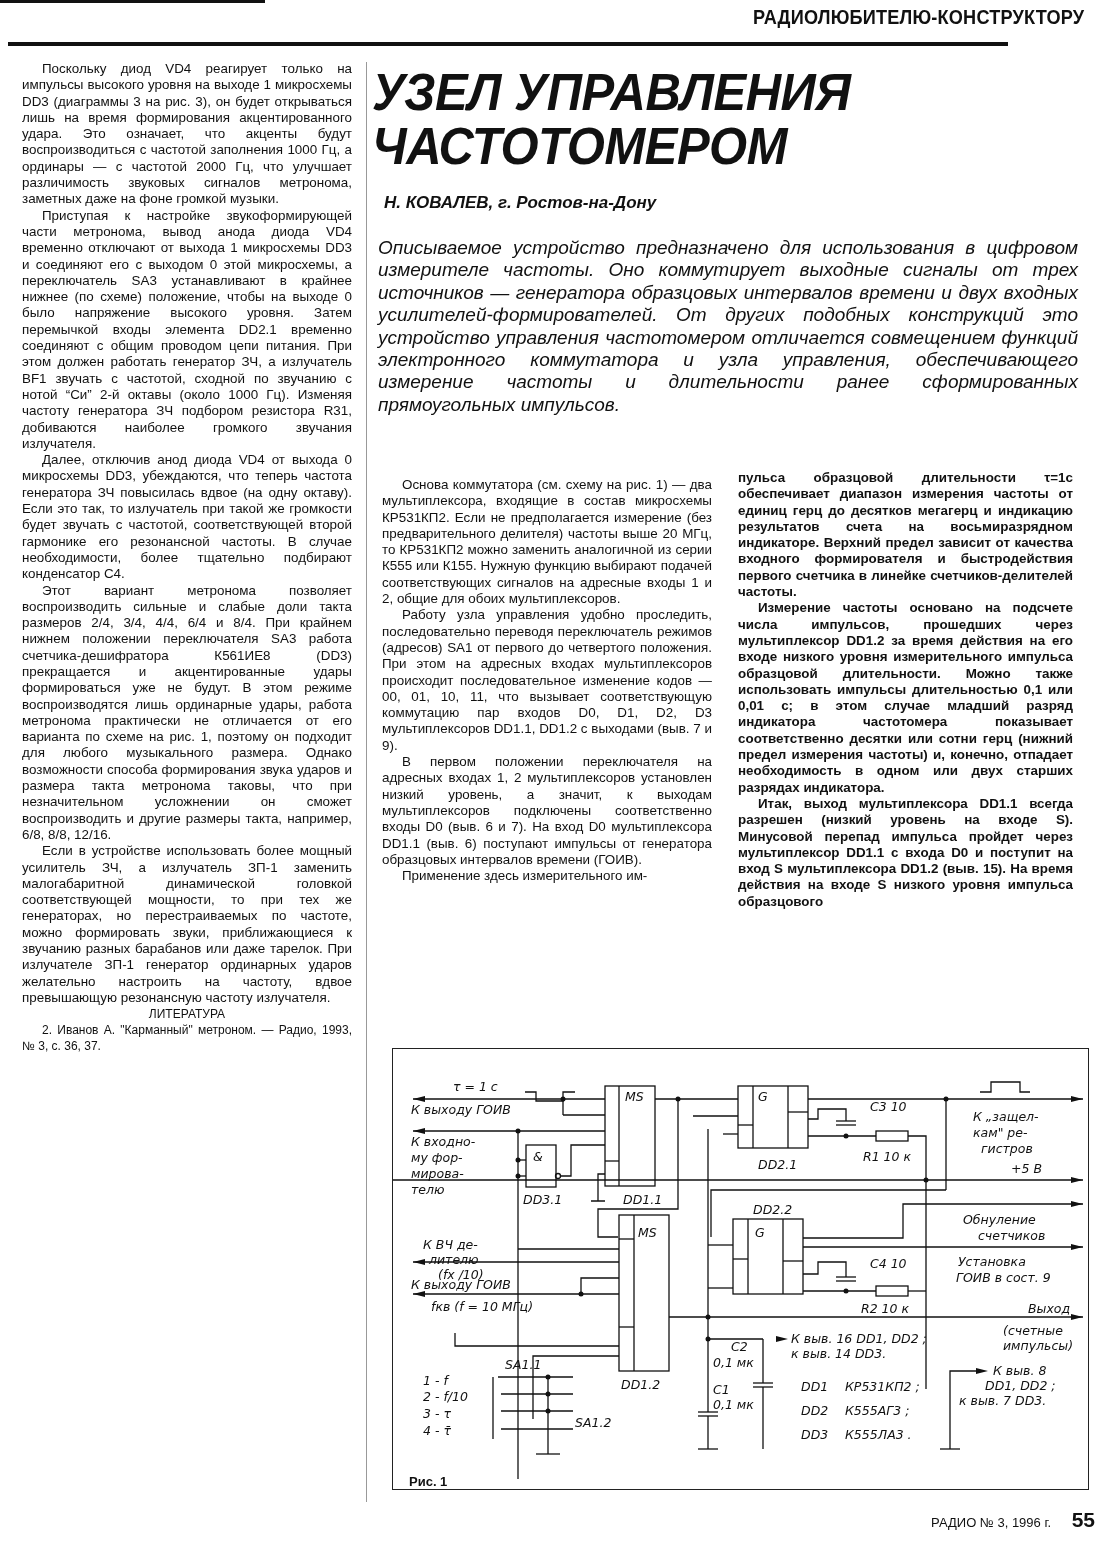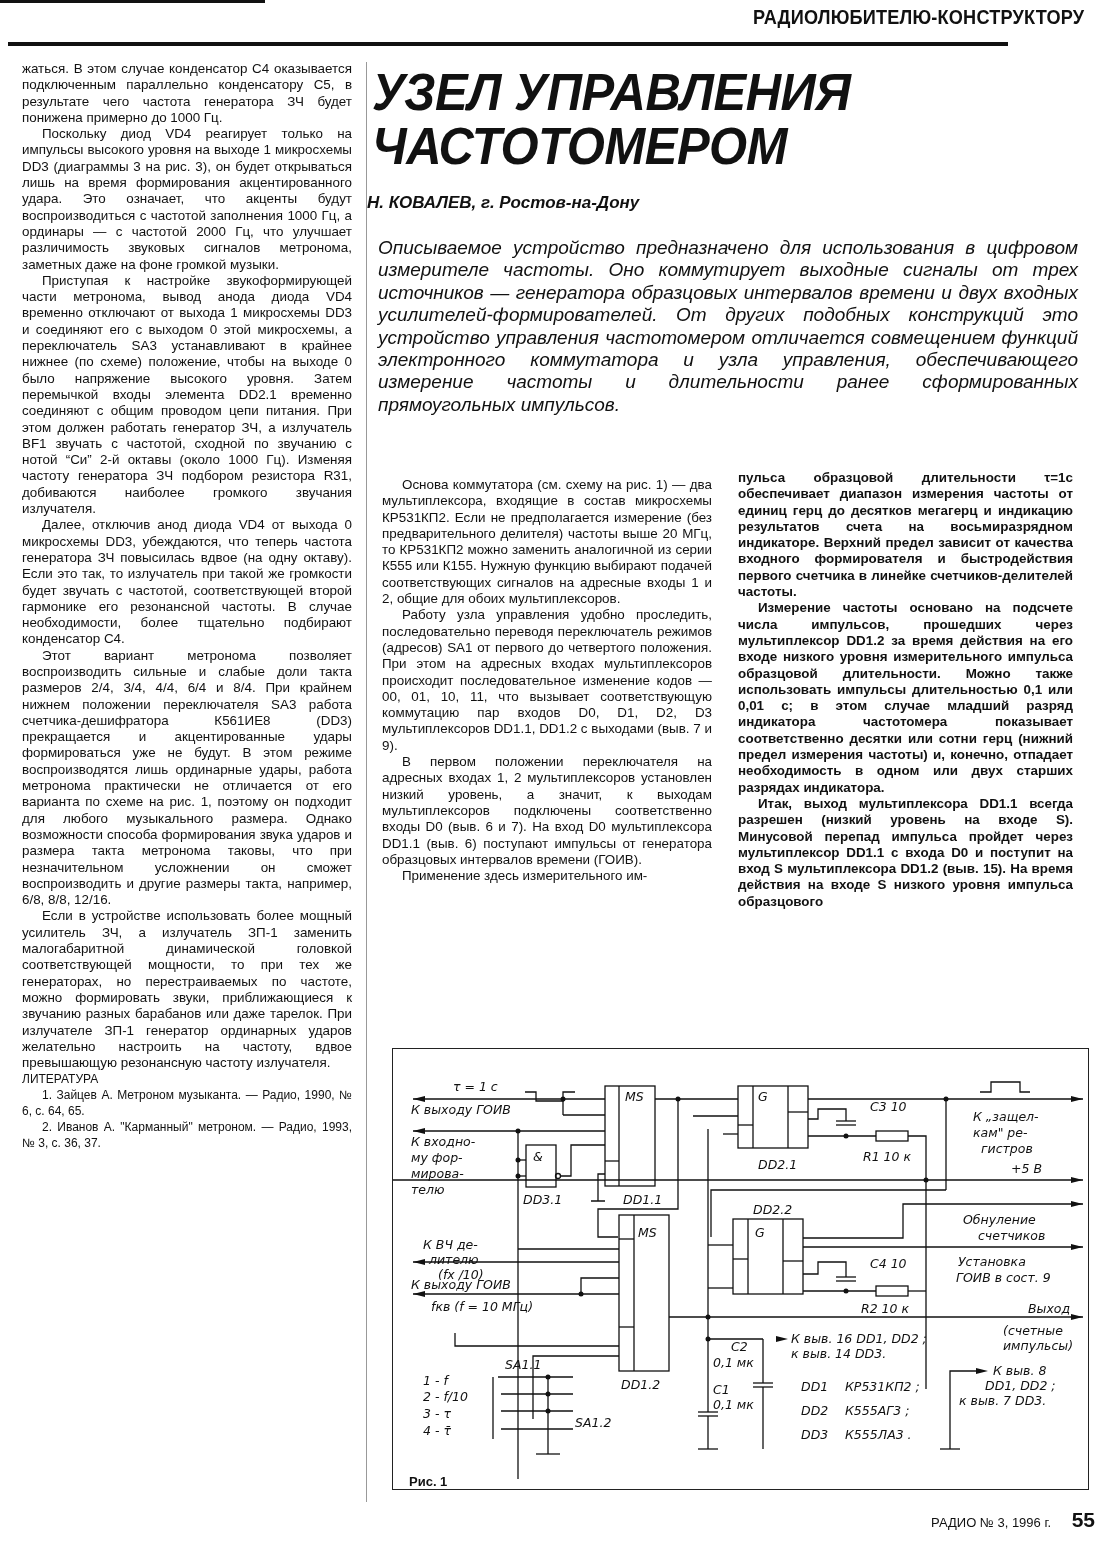--- a/index.html
+++ b/index.html
@@ -10,57 +10,55 @@
   .topbar .section { position: absolute; right: 14px; top: 6px; font-weight: bold; font-size: 19.5px; letter-spacing: 0.2px; transform: scaleX(0.93); transform-origin: right; }
   .topbar .rule-bot { position: absolute; left: 8px; top: 42px; width: 1000px; height: 4px; background: #111; }
 
   .col { font-size: 13.4px; line-height: 16.3px; text-align: justify; }
   .col p { margin: 0; text-indent: 20px; }
   .col p.noindent { text-indent: 0; }
   .col1 { left: 22px; top: 61px; width: 330px; }
   .vrule { left: 366px; top: 62px; width: 1px; height: 1440px; background: #999; }
 
   .title { left: 372px; top: 66px; font-weight: bold; font-style: italic; font-size: 51px; line-height: 54px; letter-spacing: -0.5px; transform: scaleX(0.96); transform-origin: left; }
-  .author { left: 367px; top: 193px; font-weight: bold; font-style: italic; font-size: 17px; }
+  .author { left: 384px; top: 193px; font-weight: bold; font-style: italic; font-size: 17px; }
   .lead { left: 378px; top: 237px; width: 700px; font-style: italic; font-size: 19px; line-height: 22.4px; text-align: justify; }
   .lead p { margin: 0; }
 
   .col2 { left: 382px; top: 477px; width: 330px; }
   .col3 { left: 738px; top: 470px; width: 335px; font-weight: bold; }
 
-  .lit-title { text-align: left; font-size: 12px; margin: 22px 0 16px 0; text-indent: 0 !important; }
+  .lit-title { text-align: center; font-size: 12px; margin: 22px 0 16px 0; text-indent: 0 !important; }
   .lit p { font-size: 12px; line-height: 16px; }
 
   .figure { left: 392px; top: 1048px; width: 695px; height: 440px; border: 1.5px solid #222; }
   .figure svg { position: absolute; left: 0; top: 0; }
   .fig-caption { position: absolute; left: 16px; bottom: 0; font-weight: bold; font-size: 13px; }
   .sl { font-family: "DejaVu Sans", sans-serif; font-style: italic; font-size: 12.5px; fill: #111; }
   .footer { right: 3px; top: 1508px; }
   .footer .mag { font-size: 13px; }
   .footer .page { font-weight: bold; font-size: 21px; margin-left: 16px; }
 </style>
 </head>
 <body>
 
 <div class="abs topbar">
   <div class="rule-top"></div>
   <div class="section">РАДИОЛЮБИТЕЛЮ-КОНСТРУКТОРУ</div>
   <div class="rule-bot"></div>
 </div>
 
 <div class="abs col col1">
-  <p class="noindent">жаться. В этом случае конденсатор С4 оказывается подключенным параллельно конденсатору С5, в результате чего частота генератора ЗЧ будет понижена примерно до 1000 Гц.</p>
   <p>Поскольку диод VD4 реагирует только на импульсы высокого уровня на выходе 1 микросхемы DD3 (диаграммы 3 на рис. 3), он будет открываться лишь на время формирования акцентированного удара. Это означает, что акценты будут воспроизводиться с частотой заполнения 1000 Гц, а ординары — с частотой 2000 Гц, что улучшает различимость звуковых сигналов метронома, заметных даже на фоне громкой музыки.</p>
   <p>Приступая к настройке звукоформирующей части метронома, вывод анода диода VD4 временно отключают от выхода 1 микросхемы DD3 и соединяют его с выходом 0 этой микросхемы, а переключатель SA3 устанавливают в крайнее нижнее (по схеме) положение, чтобы на выходе 0 было напряжение высокого уровня. Затем перемычкой входы элемента DD2.1 временно соединяют с общим проводом цепи питания. При этом должен работать генератор ЗЧ, а излучатель BF1 звучать с частотой, сходной по звучанию с нотой “Си” 2-й октавы (около 1000 Гц). Изменяя частоту генератора ЗЧ подбором резистора R31, добиваются наиболее громкого звучания излучателя.</p>
   <p>Далее, отключив анод диода VD4 от выхода 0 микросхемы DD3, убеждаются, что теперь частота генератора ЗЧ повысилась вдвое (на одну октаву). Если это так, то излучатель при такой же громкости будет звучать с частотой, соответствующей второй гармонике его резонансной частоты. В случае необходимости, более тщательно подбирают конденсатор С4.</p>
   <p>Этот вариант метронома позволяет воспроизводить сильные и слабые доли такта размеров 2/4, 3/4, 4/4, 6/4 и 8/4. При крайнем нижнем положении переключателя SA3 работа счетчика-дешифратора К561ИЕ8 (DD3) прекращается и акцентированные удары формироваться уже не будут. В этом режиме воспроизводятся лишь ординарные удары, работа метронома практически не отличается от его варианта по схеме на рис. 1, поэтому он подходит для любого музыкального размера. Однако возможности способа формирования звука ударов и размера такта метронома таковы, что при незначительном усложнении он сможет воспроизводить и другие размеры такта, например, 6/8, 8/8, 12/16.</p>
   <p>Если в устройстве использовать более мощный усилитель ЗЧ, а излучатель ЗП-1 заменить малогабаритной динамической головкой соответствующей мощности, то при тех же генераторах, но перестраиваемых по частоте, можно формировать звуки, приближающиеся к звучанию разных барабанов или даже тарелок. При излучателе ЗП-1 генератор ординарных ударов желательно настроить на частоту, вдвое превышающую резонансную частоту излучателя.</p>
   <div class="lit">
     <p class="lit-title">ЛИТЕРАТУРА</p>
-    <p>1. Зайцев А. Метроном музыканта. — Радио, 1990, № 6, с. 64, 65.</p>
     <p>2. Иванов А. "Карманный" метроном. — Радио, 1993, № 3, с. 36, 37.</p>
   </div>
 </div>
 
 <div class="abs vrule"></div>
 
 <div class="abs title">
   <div>УЗЕЛ УПРАВЛЕНИЯ</div>
   <div>ЧАСТОТОМЕРОМ</div>
 </div>

